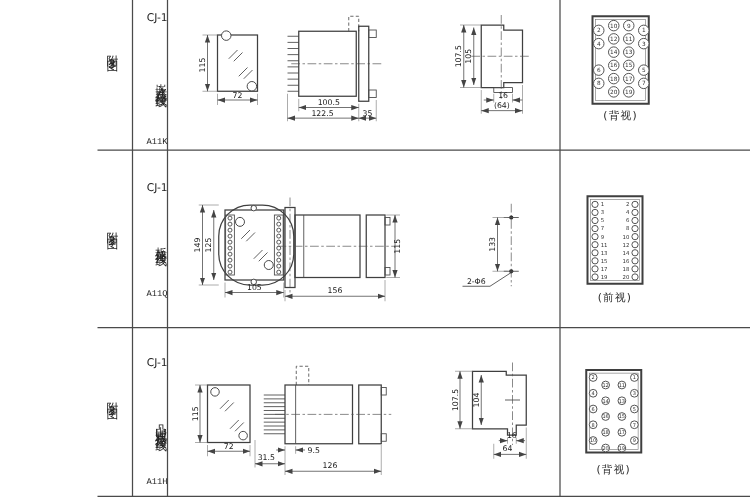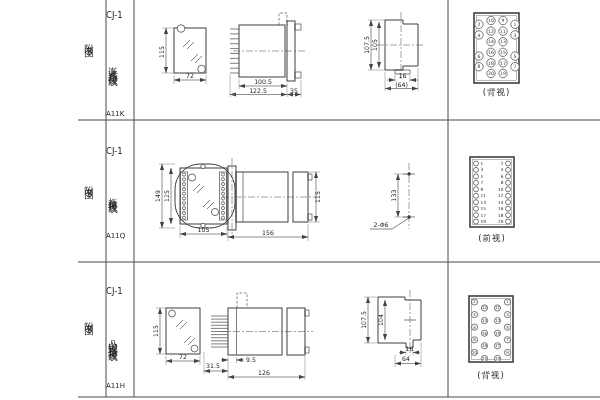--- a/index.html
+++ b/index.html
@@ -17,24 +17,24 @@
   text{font-family:"DejaVu Sans","Liberation Sans",sans-serif;}
   .dt{font-size:6.2px;fill:#222;}
   .cap{font-size:8.5px;fill:#2b2b2b;letter-spacing:1px;}
   .term{fill:#fff;stroke:#555;stroke-width:.8;}
   .tnum{fill:#333;}
   .wfc{fill:#fff;stroke:#4a4a4a;stroke-width:.8;}
   
   .vtext{position:absolute;writing-mode:vertical-rl;text-orientation:upright;
          color:#222;font-size:9.5px;letter-spacing:5px;line-height:12px;}
   .typecol{position:absolute;left:106px;width:28px;display:flex;flex-direction:column;
-           justify-content:space-between;align-items:flex-start;color:#222;gap:32px;}
+           justify-content:space-between;align-items:flex-end;color:#222;gap:32px;}
   .model{font-size:8.5px;white-space:nowrap;}
   .mtype{writing-mode:vertical-rl;text-orientation:upright;font-size:9.5px;letter-spacing:2px;}
-  .code{font-size:7px;white-space:nowrap;}
+  .code{font-size:7px;white-space:nowrap;font-family:Liberation Mono, monospace;}
 </style>
 </head>
 <body>
 
 <div class="screen">
 
   <div class="vtext" style="left:83px;top:36px;">附图3</div>
   <div class="vtext" style="left:83px;top:178px;">附图3</div>
   <div class="vtext" style="left:83px;top:314px;">附图3</div>
 

